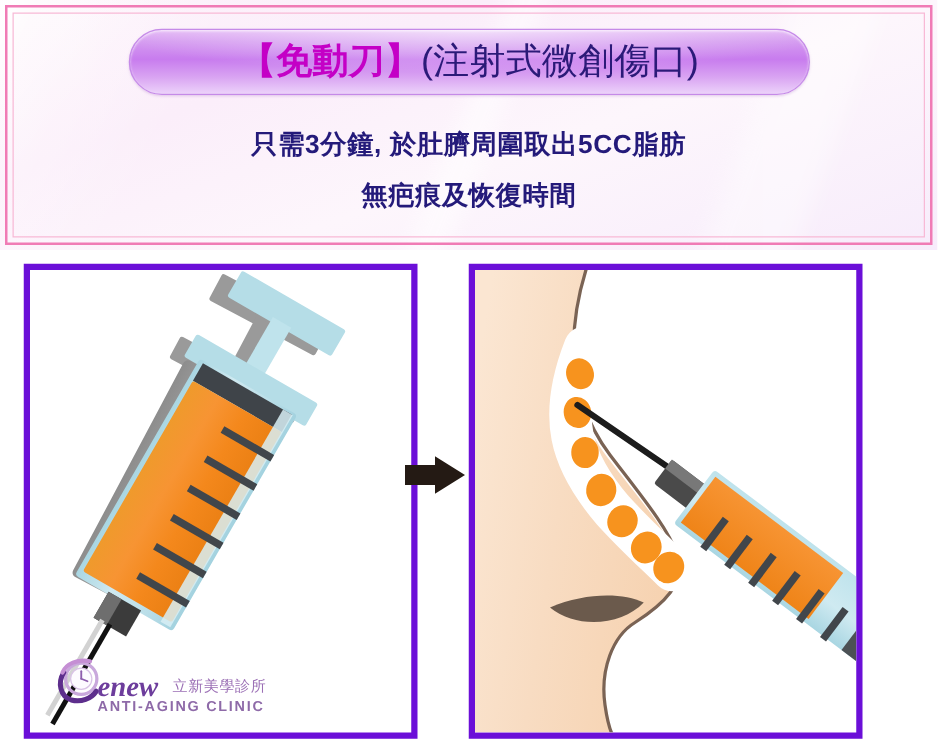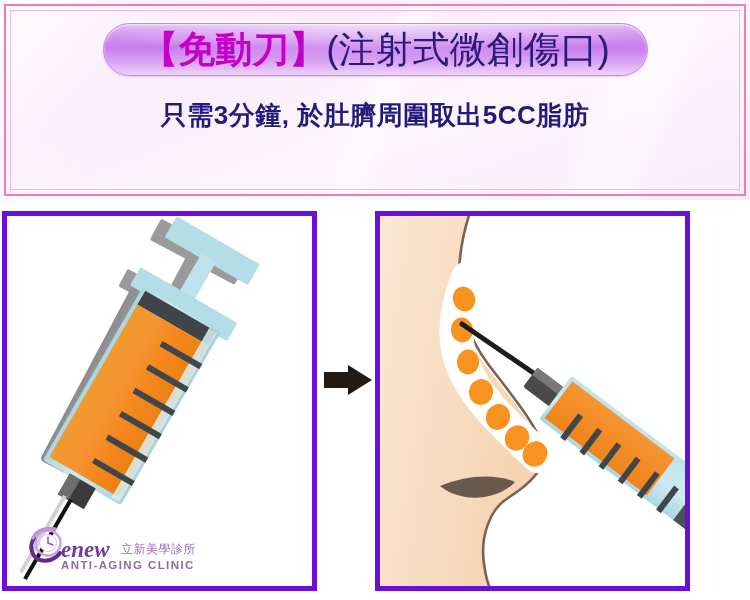--- a/index.html
+++ b/index.html
@@ -72,59 +72,59 @@
       radial-gradient(120% 150% at 50% 0%, rgba(255,255,255,0.55) 0%, rgba(255,255,255,0.0) 45%),
       linear-gradient(180deg, #e3b6f5 0%, #d49af0 18%, #c87cee 46%, #d9a4f2 74%, #ecd2fa 100%);
     border: 1px solid #c58ae8;
     box-shadow: inset 0 1px 2px rgba(255,255,255,0.7), 0 1px 2px rgba(160,90,190,0.25);
     display: flex;
     align-items: center;
     justify-content: center;
     white-space: nowrap;
   }
   .title-line {
-    font-size: 37px;
+    font-size: 29px;
     font-weight: bold;
     letter-spacing: 0px;
     line-height: 1;
     display: flex;
     align-items: flex-end;
   }
   .t-brackets { color: #c400c6; }
   .t-pink     { color: #eb93e2; }
   .t-dark     { color: #2b1a78; font-weight: normal; }
 
   
   .subtitle-wrap {
     position: absolute;
     left: 0;
     top: 95px;
     width: 750px;
     text-align: center;
   }
   .subtitle-line {
     color: #241a7a;
-    font-size: 26px;
+    font-size: 21px;
     font-weight: bold;
     line-height: 41px;
     letter-spacing: 0.5px;
   }
 
   
   .panel {
     position: absolute;
     top: 211px;
     width: 315px;
     height: 380px;
     border: 5px solid #6b0fd8;
     box-sizing: border-box;
     background: #ffffff;
     overflow: hidden;
   }
-  .panel-left  { left: 2px; }
+  .panel-left  { left: 19px; }
   .panel-right { left: 375px; }
 
   .panel-canvas {
     position: absolute;
     inset: 0;
     width: 100%;
     height: 100%;
   }
 
   
@@ -160,20 +160,21 @@
 
     <div class="title-pill">
       <div class="title-line">
         <span class="t-brackets">【免動刀】</span>
           <span class="t-dark">(注射式微創傷口)</span>
       </div>
     </div>
 
     <div class="subtitle-wrap">
       <div class="subtitle-line">只需3分鐘, 於肚臍周圍取出5CC脂肪</div>
+      <div class="subtitle-line">無疤痕及恢復時間</div>
     </div>
   </div>
 
   <div class="panel panel-left">
     <svg class="panel-canvas" viewBox="0 0 305 370" preserveAspectRatio="none">
       <defs>
         <linearGradient id="glassL" x1="0" y1="0" x2="1" y2="0">
           <stop offset="0%" stop-color="#a9d6e2"></stop>
           <stop offset="35%" stop-color="#cfe9f0"></stop>
           <stop offset="70%" stop-color="#bcdfe9"></stop>

